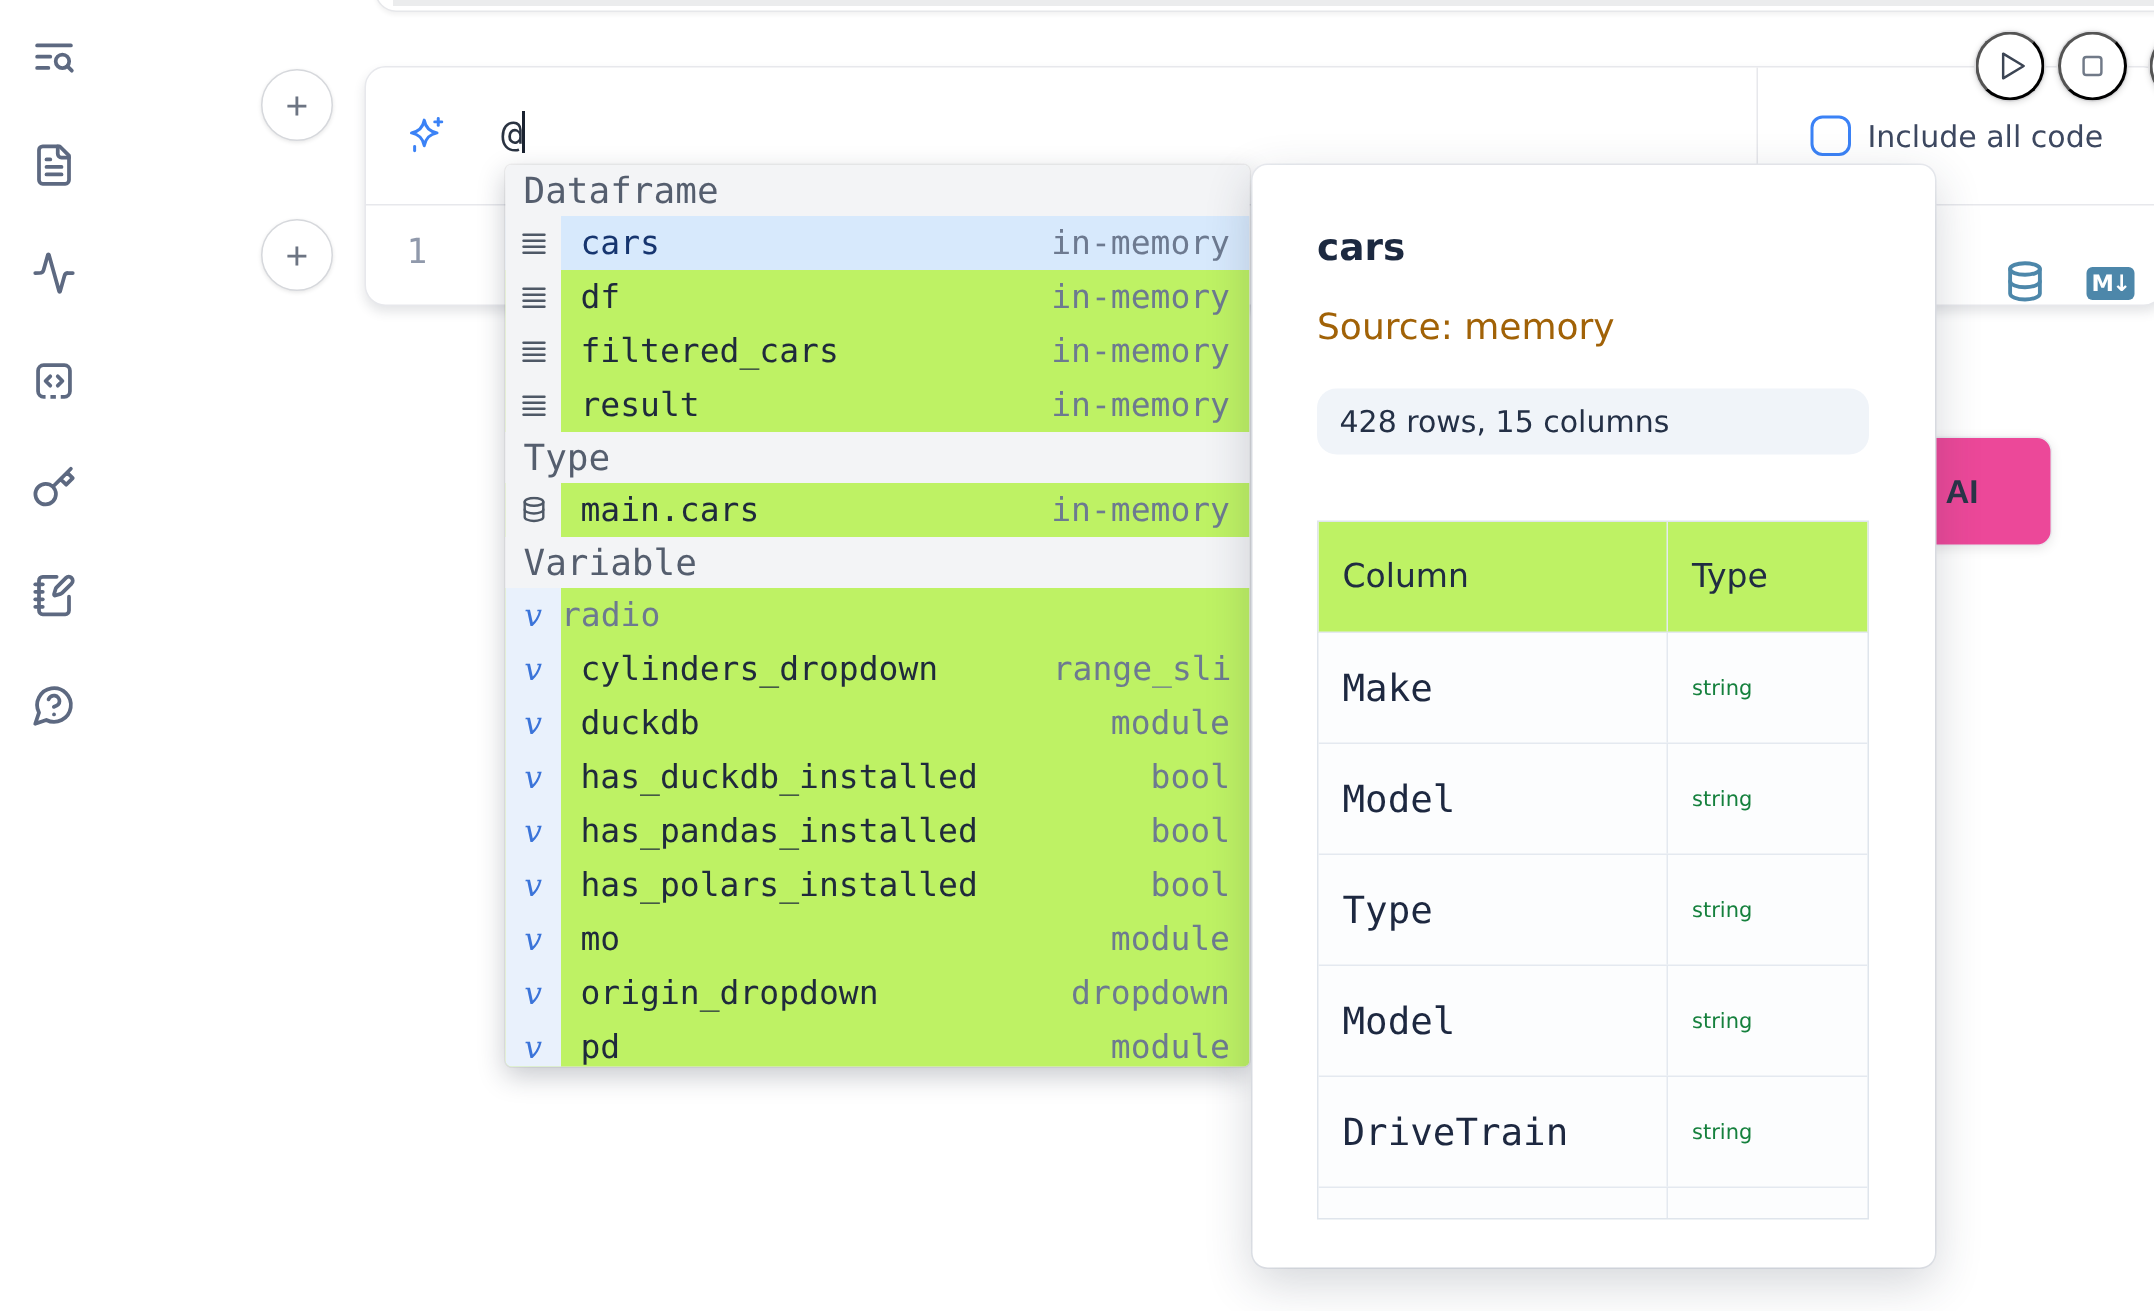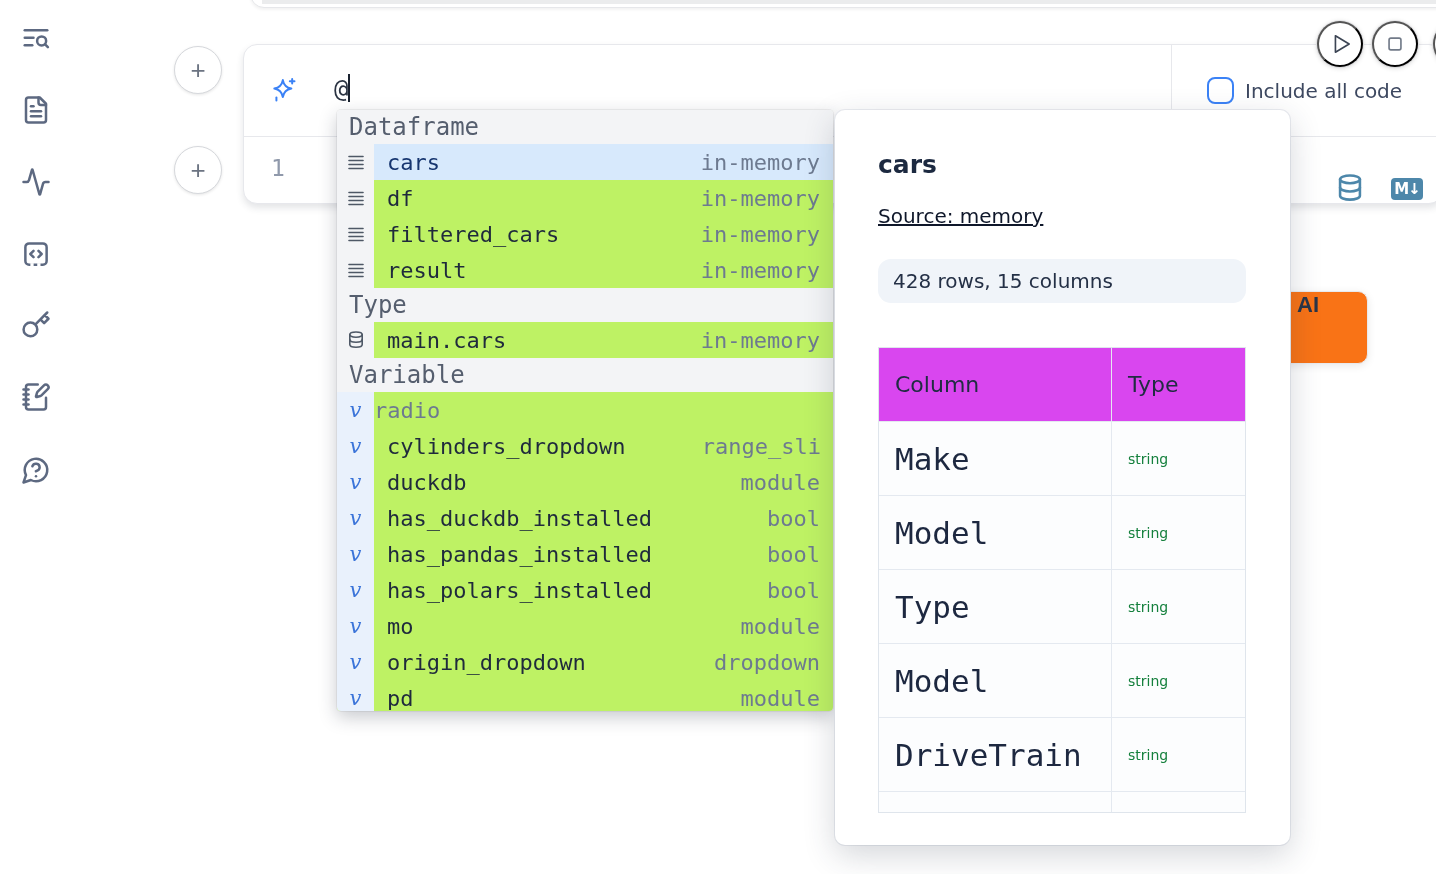--- a/index.html
+++ b/index.html
@@ -43,33 +43,33 @@
   .dd-gutter.var { background:#e9f1fc; }
   .dd-gutter svg { stroke:#4e5866; fill:none; stroke-width:1.6; stroke-linecap:round; }
   .v-glyph { font-family:"DejaVu Serif","Liberation Serif",serif; font-style:italic; font-size:21px; color:#3b74d9; line-height:1; }
   .dd-name { flex:1; font-size:22px; color:#1f2a3c; padding-left:13px; white-space:pre; overflow:hidden; }
   .dd-row.selected .dd-name { color:#16356f; }
   .dd-type { font-size:22px; color:#6d7a90; padding-right:13px; white-space:pre; }
 
   
   .panel { position:absolute; left:835px; top:110px; width:455px; height:735px; background:#fff; border-radius:10px; box-shadow:0 10px 32px rgba(40,50,70,.20), 0 0 0 1px #eceef2; z-index:30; }
   .panel-title { position:absolute; left:43px; top:40px; font-size:25px; font-weight:bold; color:#1c2940; }
-  .panel-source { position:absolute; left:43px; top:94px; font-size:20px; color:#0f172a;text-decoration:underline; }
+  .panel-source { position:absolute; left:43px; top:94px; font-size:24px; color:#a16207; }
   .panel-badge { position:absolute; left:43px; top:149px; width:368px; height:44px; background:#f0f4f9; border-radius:13px; line-height:44px; padding-left:15px; font-size:20px; color:#243046; }
   .ptable { position:absolute; left:43px; top:237px; width:368px; height:466px; border:1px solid #dfe5ec; overflow:hidden; background:#fcfdfe; }
   .pt-row { display:flex; height:74px; border-bottom:1px solid #e4e9f0; }
-  .pt-row.head { background:#d946ef; }
+  .pt-row.head { background:#bef264; }
   .pt-c1 { width:233px; border-right:1px solid #e4e9f0; display:flex; align-items:center; padding-left:16px; }
   .pt-c2 { flex:1; display:flex; align-items:center; padding-left:16px; }
   .pt-head-txt { font-size:22px; color:#202c42; }
-  .pt-name { font-family:"DejaVu Sans Mono","Liberation Mono",monospace; font-size:31px; color:#1d2840; }
+  .pt-name { font-family:"DejaVu Sans Mono","Liberation Mono",monospace; font-size:25px; color:#1d2840; }
   .pt-type { font-size:14px; color:#15803d; }
 
   
-  .ai-btn { position:absolute; left:1230px; top:291px; width:138px; height:73px; background:#f97316; border:1px solid #e8eaee; border-radius:10px; box-shadow:0 2px 8px rgba(0,0,0,.09); z-index:10; display:flex; }
+  .ai-btn { position:absolute; left:1230px; top:291px; width:138px; height:73px; background:#ec4899; border:1px solid #e8eaee; border-radius:10px; box-shadow:0 2px 8px rgba(0,0,0,.09); z-index:10; display:flex; align-items:center; }
   .ai-btn span { padding-left:66px; font-size:22px; font-weight:bold; color:#2a3548; }
 </style>
 </head>
 <body>
 
 <div class="screen">
 
   <button class="sidebar-btn" style="top:23px">
     <svg width="30" height="30" viewBox="0 0 24 24">
         <path d="M21 5H3"></path>

